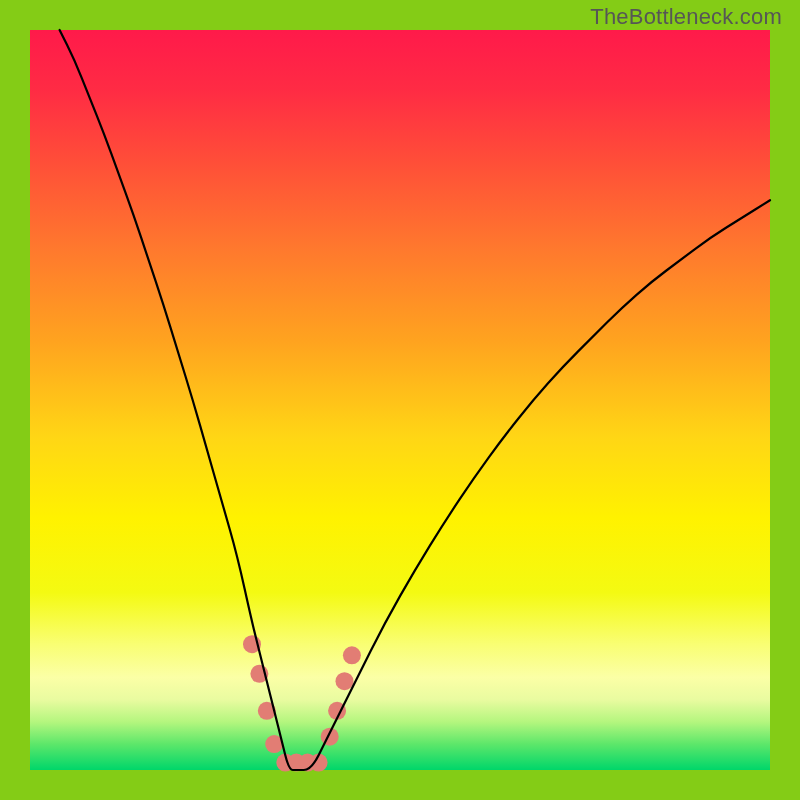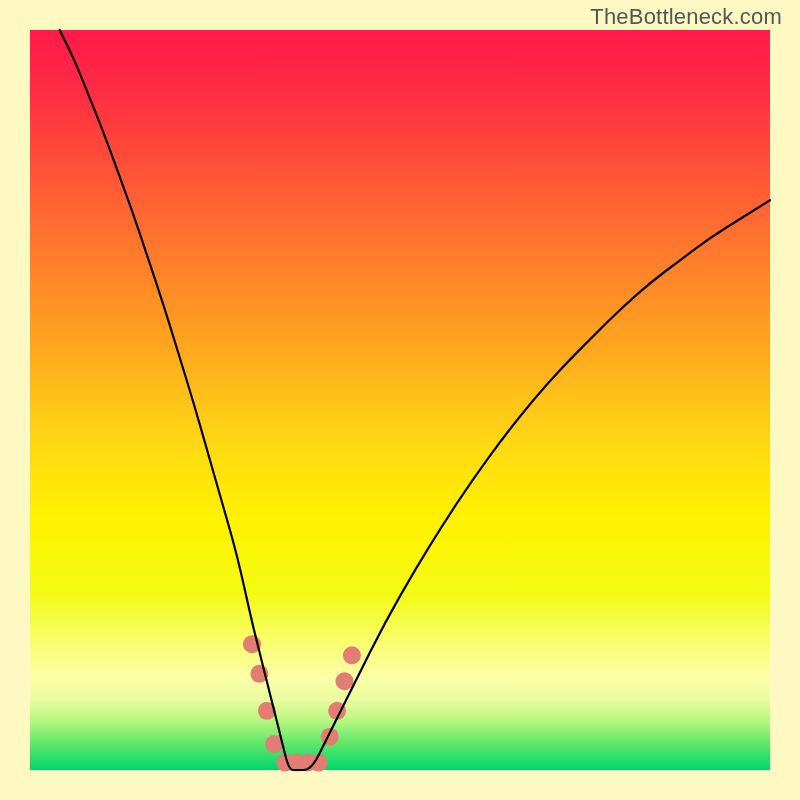--- a/index.html
+++ b/index.html
@@ -1,17 +1,17 @@
 <!DOCTYPE html>
 <html><head>
 <meta charset="utf-8">
 <style>
   * { margin: 0; padding: 0; box-sizing: border-box; }
   html, body { width: 800px; height: 800px; background: #000; overflow: hidden; }
-  #stage { position: relative; width: 800px; height: 800px; background: #fef9c3; }
+  #stage { position: relative; width: 800px; height: 800px; background: #84cc16; }
   #watermark {
     position: absolute;
     top: 4px;
     right: 18px;
     font-family: Arial, Helvetica, sans-serif;
     font-size: 22px;
     font-weight: 400;
     color: #565656;
     letter-spacing: 0.2px;
     z-index: 20;

